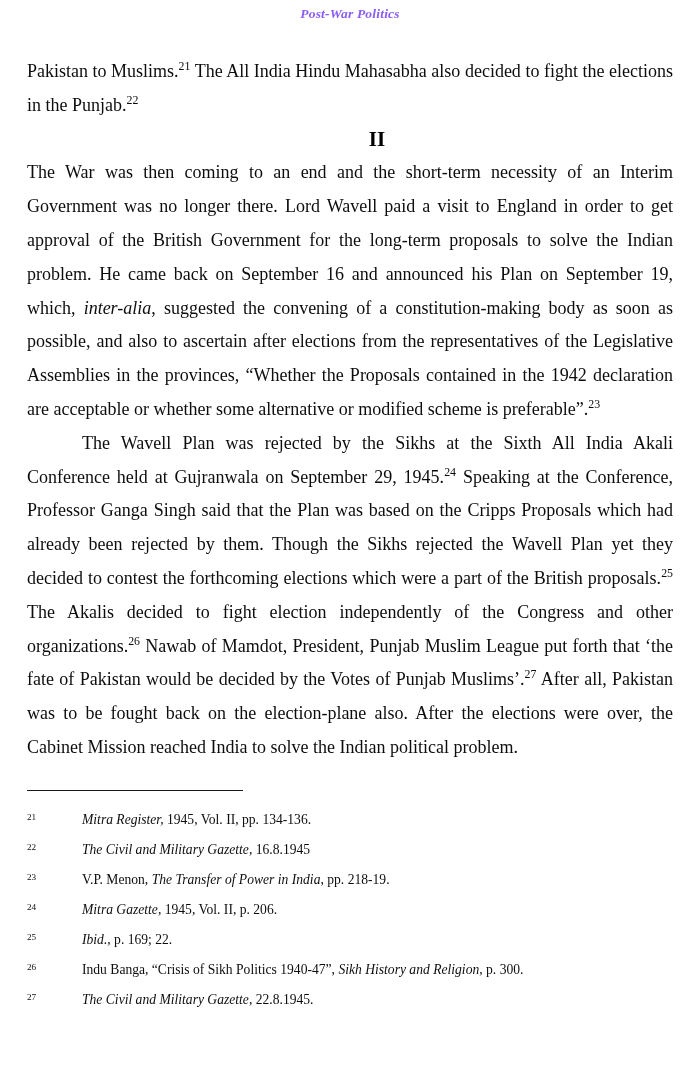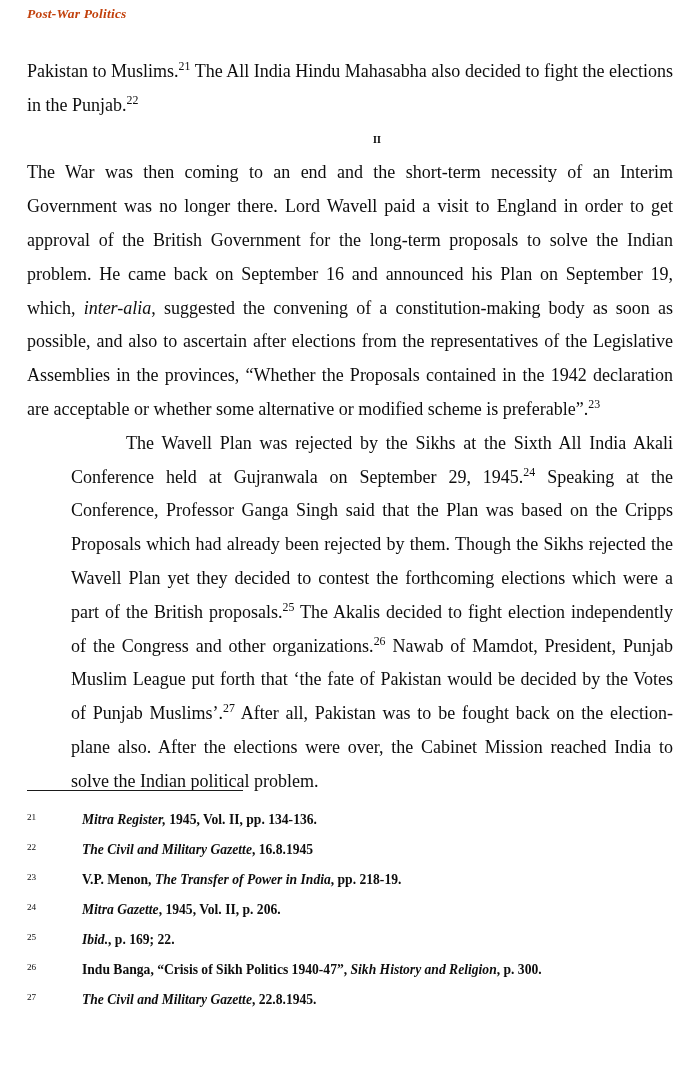--- a/index.html
+++ b/index.html
@@ -21,50 +21,50 @@
     background: #ffffff;
     box-sizing: border-box;
   }
 
   
   .running-head {
     position: absolute;
     top: 6px;
     left: 27px;
     right: 27px;
-    text-align: left;
+    text-align: center;
     font-style: italic;
     font-weight: 600;
     font-size: 13.5px;
     letter-spacing: 0.2px;
-    color: #c2410c;
+    color: #8b5cf6;
   }
 
   
   .body-col {
     position: absolute;
     top: 55px;
     left: 27px;
     width: 646px;
   }
 
   p.para {
     margin: 0;
     text-align: justify;
     text-justify: inter-word;
     font-size: 18px;
     line-height: 33.8px;
     color: #0d0d0d;
   }
-  p.para.indent { text-indent: 55px; margin-left: 44px; }
+  p.para.indent { text-indent: 55px; }
 
   h2.section-num {
     margin: 0;
     padding: 0;
-    font-size: 10px;
+    font-size: 21px;
     line-height: 33.8px;
     font-weight: bold;
     text-align: center;
     text-indent: 54px; 
   }
 
   sup.fn-ref {
     font-size: 0.66em;
     vertical-align: super;
     line-height: 0;
@@ -97,21 +97,20 @@
   }
   .fn-num {
     width: 55px;
     flex: 0 0 55px;
     font-size: 9.2px;
     line-height: 24px;
     vertical-align: super;
   }
   .fn-text {
     flex: 1 1 auto;
-    font-weight: bold;
   }
 
   
   .folio {
     position: absolute;
     left: 0;
     right: 0;
     top: 1112px;
     text-align: center;
     font-size: 14.5px;

